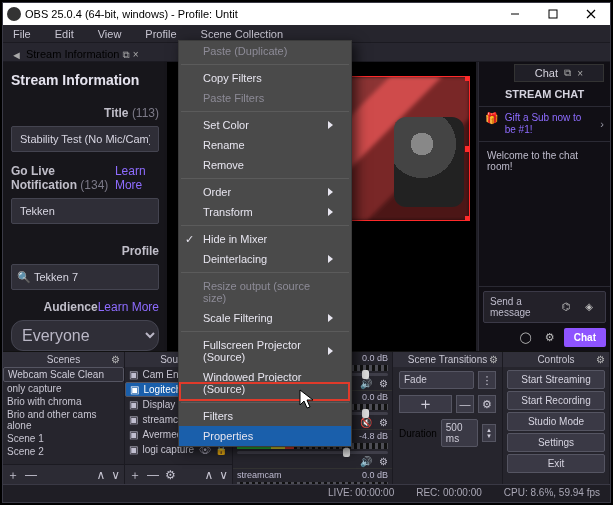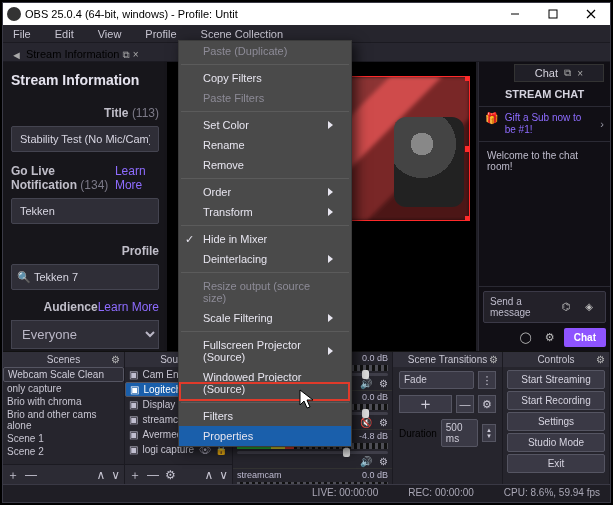--- a/index.html
+++ b/index.html
@@ -19,21 +19,21 @@
   .tabctrl { padding: 0 2px; color:#aaa; cursor:pointer; font-size:11px;}
   
   .main-row { display: flex; flex: 1; overflow: hidden; }
   
   .left-panel { width: 164px; background: #17161b; color: #d3d1dc; display: flex; flex-direction: column; padding: 6px 8px; gap: 6px; }
   .lp-head { font-size: 14px; font-weight: 600; padding: 4px 0 6px; color:#e5e3ee;}
   .lp-label { font-size: 12px; color: #c0bec9; display:flex; justify-content:flex-end;}
   .lp-label .muted { color:#7c7a88;}
   .lp-link { color:#8e6cff; cursor:pointer;}
   .lp-input { width:100%; background:#2f2e37; border:1px solid #444450; color:#d8d6e2; padding:6px 8px; font-size:11px; border-radius:2px;}
-  .lp-select { width:100%; background:#2f2e37; border:1px solid #444450; color:#bab7c6; padding:5px 6px; font-size:13px; border-radius:0;}
+  .lp-select { width:100%; background:#2f2e37; border:1px solid #444450; color:#bab7c6; padding:5px 6px; font-size:16px; border-radius:12px;}
   .lp-search { position:relative;}
   .lp-search .search-icon { position:absolute; left:6px; top:50%; transform:translateY(-50%); color:#bdbad0;}
   .lp-search input { padding-left: 22px; }
   .lp-divider { height:1px; background:#2a2934;}
   
   .center { flex:1; display:flex; flex-direction:column; background:#1f1e25; position:relative; }
   .preview { flex:1; position:relative; background:#000; margin: 0 2px 0 0;}
   .cam-frame { position:absolute; right:6px; top:14px; width:200px; height:145px; overflow:hidden; }
   .cam-frame .pixel { position:absolute; inset:0; background:
      linear-gradient(135deg,#6b2c2c 0 20%,#8b3b3b 20% 35%,#c85050 35% 50%,#7a2f2f 50% 70%,#512020 70% 100%),
@@ -96,21 +96,21 @@
   
   .trans-body { padding:4px 6px; display:flex; flex-direction:column; gap:6px;}
   .trans-sel { display:flex; gap:4px;}
   .sel { flex:1; background:#3a3945; border:1px solid #555562; color:#cfcdd9; padding:2px 4px; font-size:10px; border-radius:2px;}
   .sq-btn { width:18px; height:18px; background:#3a3945; border:1px solid #555562; color:#cfcdd9; display:flex; align-items:center; justify-content:center; cursor:pointer; font-size:11px;}
   .trans-dur { display:flex; gap:4px; align-items:center; font-size:10px;}
   
   .ctrl-body { display:flex; flex-direction:column; gap:2px; padding:3px 4px;}
   .ctrl-btn { background:#3a3945; border:1px solid #555562; color:#d6d4e0; padding:3px 0; font-size:10px; text-align:center; cursor:pointer; border-radius:2px;}
   
-  .status { height:18px; background:#1f1e25; color:#000; font-size:10px; padding: 2px 0; display:flex; justify-content:flex-end; gap:20px; border-top:1px solid #3a3945;}
+  .status { height:18px; background:#1f1e25; color:#000; font-size:10px; padding: 2px 0; display:flex; justify-content:flex-end; gap:12px; border-top:1px solid #3a3945;}
   .status span{ color:#a9a7b5; padding-right:10px;}
   
   .ctx { position:absolute; left:175px; top:37px; width:174px; background:#4a4a4a; border:1px solid #3b3b3b; color:#e7e5ef; box-shadow: 4px 4px 12px #000a; z-index:50;}
   .ctx .ctx-item { padding:4px 18px 4px 24px; font-size:11px; display:flex; justify-content:space-between; align-items:center; cursor:pointer; position:relative;}
   .ctx .ctx-item.disabled { color:#8d8b97; cursor:default;}
   .ctx .ctx-item.hl { background:#1a5fab;}
   .ctx .ctx-sep { height:1px; background:#5b5b5b; margin:3px 2px;}
   .ctx .sub::after { content:""; border-left:5px solid currentColor; border-top:4px solid transparent; border-bottom:4px solid transparent;}
   .ctx .check::before { content:"✓"; position:absolute; left:6px; font-size:11px;}
   .ctx-hl-box { position:absolute; left:176px; top:379px; width:171px; height:19px; border:2px solid #e03a2a; z-index:55; pointer-events:none;}
@@ -389,22 +389,22 @@
           <div class="sq-btn" style="width:14px;flex-direction:column;font-size:6px;">▲<br>▼</div>
         </div>
       </div>
     </div>
 
     <div class="dock controls">
       <div class="dock-head"><span>Controls</span><span class="gears">⚙</span></div>
       <div class="ctrl-body" id="ctrl-body">
           <div class="ctrl-btn">Start Streaming</div>
           <div class="ctrl-btn">Start Recording</div>
+          <div class="ctrl-btn">Studio Mode</div>
           <div class="ctrl-btn">Settings</div>
-          <div class="ctrl-btn">Studio Mode</div>
           <div class="ctrl-btn">Exit</div>
         </div>
     </div>
   </div>
 
   <div class="status">
     <span>LIVE: 00:00:00</span>
     <span>REC: 00:00:00</span>
     <span>CPU: 8.6%, 59.94 fps</span>
   </div>

